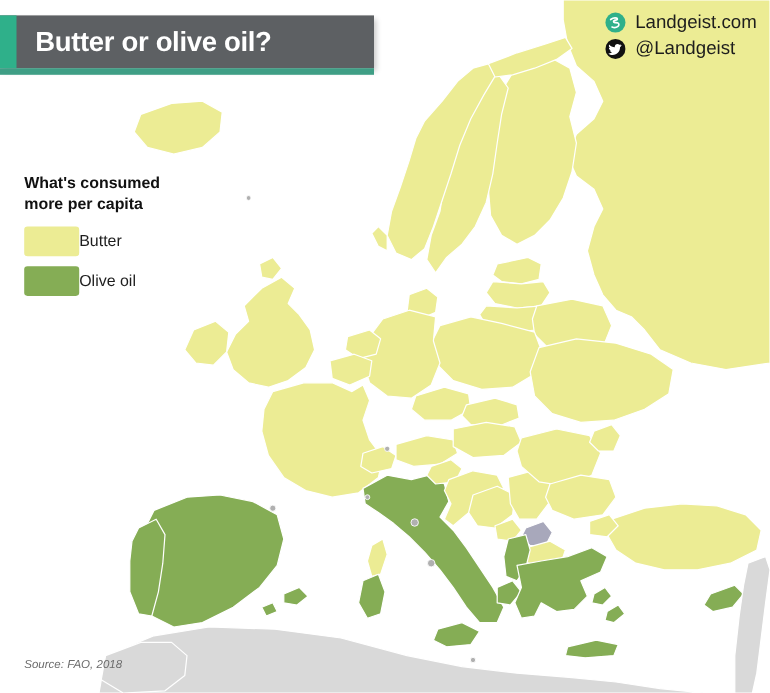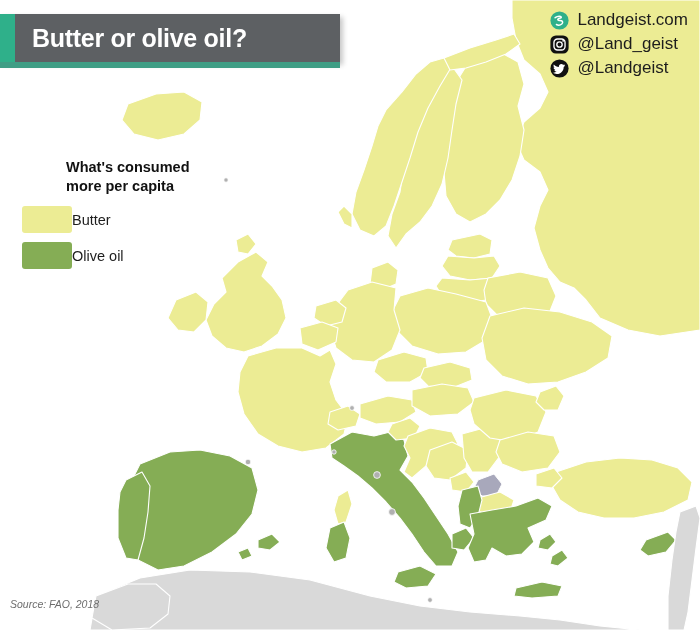--- a/index.html
+++ b/index.html
@@ -103,21 +103,20 @@
     top: 158px;
     width: 170px;
   }
   #legend-title {
     font-size: 14.5px;
     font-weight: bold;
     color: #111111;
     line-height: 1.28;
     margin-bottom: 11px;
     width: 140px;
-    margin-left: 44px;
   }
   .legend-row {
     display: flex;
     align-items: center;
     margin-bottom: 9px;
   }
   .legend-swatch {
     width: 50px;
     height: 27px;
     border-radius: 3px;
@@ -125,21 +124,21 @@
   }
   .legend-label {
     font-size: 14.5px;
     color: #1d1d1d;
     white-space: nowrap;
   }
 
   
   #source-note {
     position: absolute;
-    left: 10px;
+    left: 22px;
     top: 598px;
     font-size: 10.5px;
     font-style: italic;
     color: #6d6d6d;
     white-space: nowrap;
   }
 </style>
 </head>
 <body>
 
@@ -268,29 +267,20 @@
   <div id="attribution">
 
     <div class="attr-row">
       <svg class="attr-icon" viewBox="0 0 24 24">
         <circle cx="12" cy="12" r="11.5" fill="#2fb08a"></circle>
         <path d="M6.5 8.5c2.2-1.6 4.6-2.2 6.8-1.6 1 .3 1.2 1.3.4 1.8-1 .6-2.4.5-3.3 1.1-.9.6-.7 1.7.3 2 1.5.5 3.4-.1 4.6 1 1 .9.8 2.6-.4 3.6-1.8 1.5-4.6 1.8-6.8.7" fill="none" stroke="#ffffff" stroke-width="1.9" stroke-linecap="round"></path>
       </svg>
       <span class="attr-label">Landgeist.com</span>
     </div>
 
-    <div class="attr-row">
-      <svg class="attr-icon" viewBox="0 0 24 24">
-        <rect x="0.5" y="0.5" width="23" height="23" rx="7" fill="#111111"></rect>
-        <rect x="5" y="5" width="14" height="14" rx="4.4" fill="none" stroke="#ffffff" stroke-width="1.7"></rect>
-        <circle cx="12" cy="12" r="3.4" fill="none" stroke="#ffffff" stroke-width="1.7"></circle>
-        <circle cx="16.6" cy="7.4" r="1.15" fill="#ffffff"></circle>
-      </svg>
-      <span class="attr-label">@Land_geist</span>
-    </div>
 
     <div class="attr-row">
       <svg class="attr-icon" viewBox="0 0 24 24">
         <circle cx="12" cy="12" r="11.5" fill="#111111"></circle>
         <path d="M19 7.6c-.5.3-1.1.5-1.7.6.6-.4 1-1 1.2-1.7-.6.4-1.2.6-1.9.8-.6-.6-1.4-1-2.3-1-1.7 0-3.1 1.4-3.1 3.1 0 .25.03.48.08.7-2.6-.13-4.9-1.37-6.4-3.27-.27.46-.42 1-.42 1.57 0 1.08.55 2.03 1.38 2.59-.5-.02-.98-.16-1.4-.38v.04c0 1.5 1.07 2.76 2.49 3.05-.26.07-.54.1-.82.1-.2 0-.4-.02-.59-.06.4 1.24 1.55 2.14 2.92 2.17-1.07.84-2.42 1.34-3.89 1.34-.25 0-.5-.015-.74-.044C5.2 18.5 6.85 19 8.6 19c5.6 0 8.66-4.64 8.66-8.66l-.01-.39c.6-.43 1.11-.96 1.52-1.57z" fill="#ffffff"></path>
       </svg>
       <span class="attr-label">@Landgeist</span>
     </div>
   </div>
 

